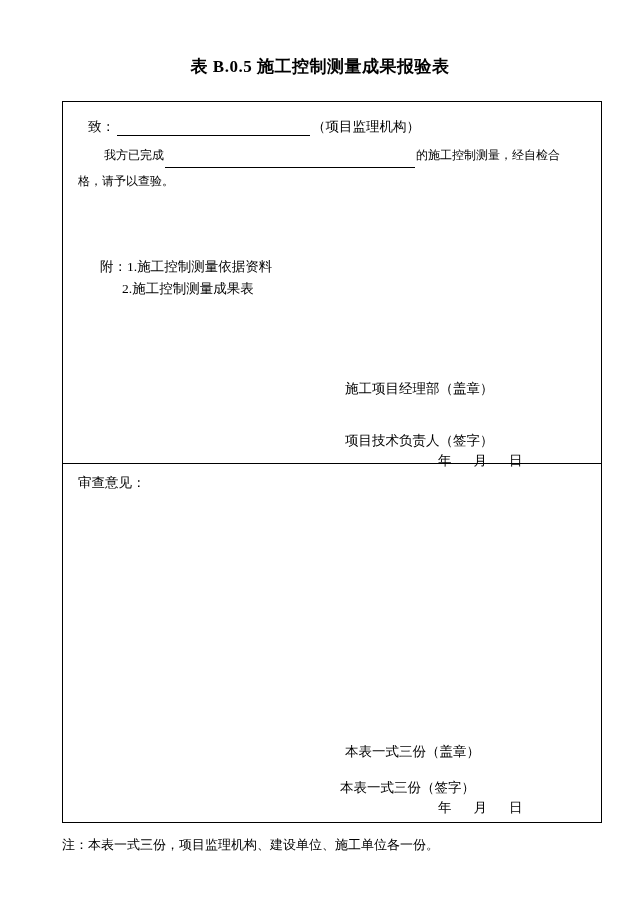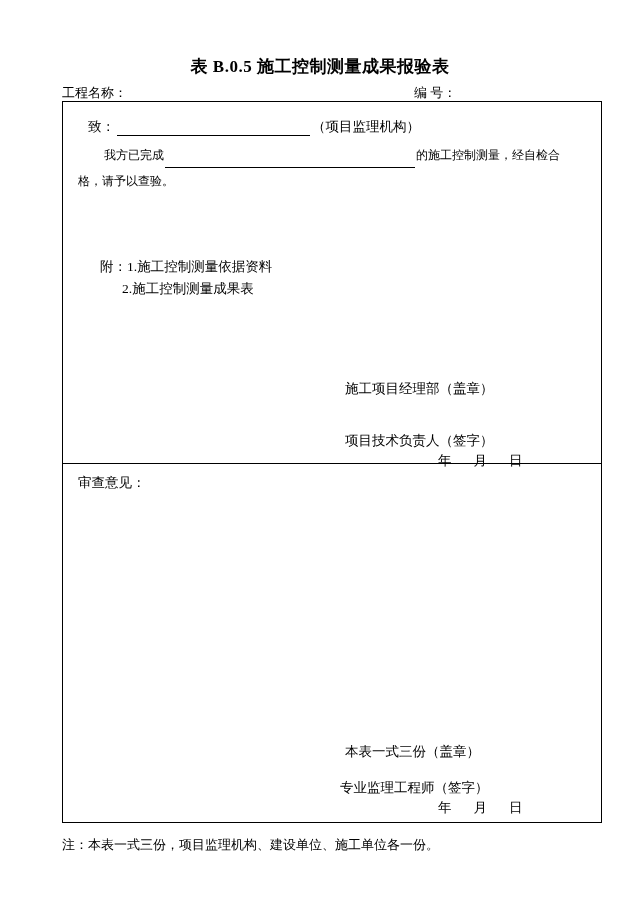--- a/index.html
+++ b/index.html
@@ -133,24 +133,20 @@
     font-size: 13px;
   }
 </style>
 </head>
 <body>
 
 <div class="page">
 
   <div class="title">表 B.0.5 施工控制测量成果报验表</div>
 
-  <div class="hdr-row">
-    <span class="hdr-left">工程名称：</span>
-    <span class="hdr-right">编 号：</span>
-  </div>
 
   <div class="outer-box"></div>
   <div class="divider"></div>
 
   <div class="to-line">
     <span>致：</span><span class="blank-underline u-to"></span><span>（项目监理机构）</span>
   </div>
 
   <div class="body-p">
     <span class="indent"></span><span>我方已完成</span><span class="blank-underline u-body"></span><span>的施工控制测量，经自检合</span><br>
@@ -164,20 +160,20 @@
 
   <div class="sig-block sig1">施工项目经理部（盖章）</div>
   <div class="sig-block sig2">项目技术负责人（签字）</div>
   <div class="date-row">
     <span>年</span><span class="gap"></span><span>月</span><span class="gap"></span><span>日</span>
   </div>
 
   <div class="review-label">审查意见：</div>
 
   <div class="sig-block sig3">本表一式三份（盖章）</div>
-  <div class="sig-block sig4">专业监理工程师（签字）</div>
+  <div class="sig-block sig4">本表一式三份（签字）</div>
   <div class="date-row2">
     <span>年</span><span class="gap" style="display:inline-block;width:22px"></span><span>月</span><span class="gap" style="display:inline-block;width:22px"></span><span>日</span>
   </div>
 
   <div class="note">注：本表一式三份，项目监理机构、建设单位、施工单位各一份。</div>
 
 </div>
 
 </body></html>

